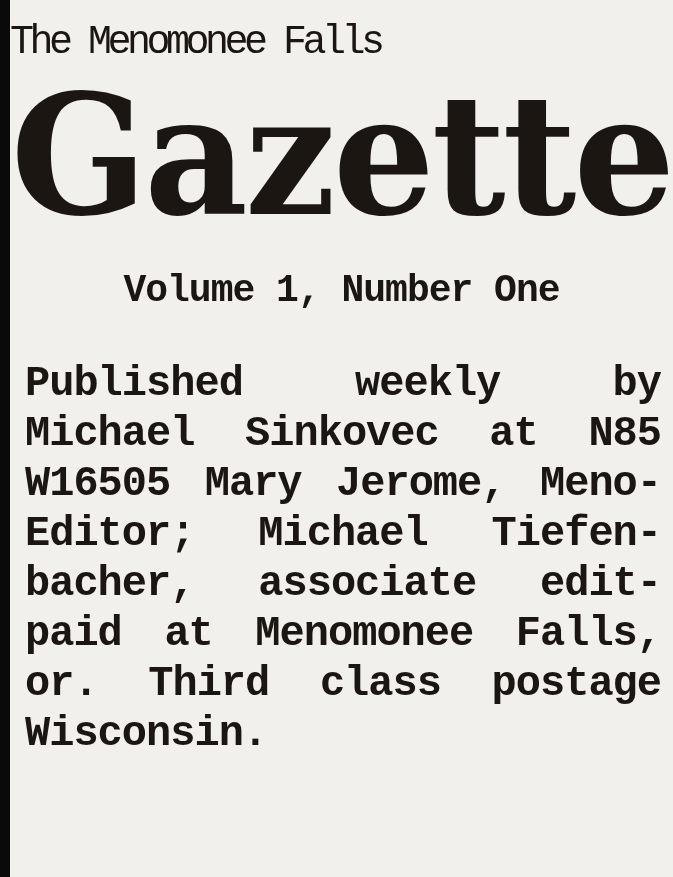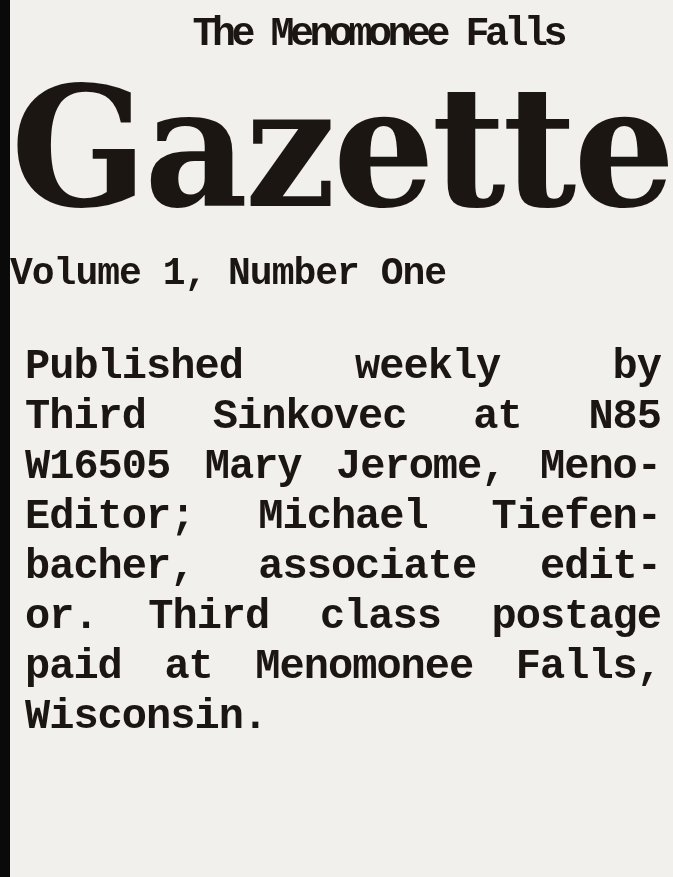--- a/index.html
+++ b/index.html
@@ -27,44 +27,44 @@
     background: #0a0a0a;
   }
   .content {
     position: absolute;
     left: 10px;
     top: 0;
     width: 663px;
     height: 877px;
   }
   .kicker {
-    margin-top: 12px;
+    margin-top: 20px;
     margin-right: 110px;
-    text-align: right;
+    text-align: left;
     font-size: 40px;
     line-height: 46px;
-    font-weight: bold;
+    font-weight: normal;
     letter-spacing: -4.5px;
     white-space: nowrap;
   }
   .gazette {
     margin-top: -14px;
     text-align: center;
     font-family: "DejaVu Serif", serif;
     font-weight: bold;
     font-size: 160px;
     line-height: 200px;
     letter-spacing: -3px;
     white-space: nowrap;
     transform: scaleY(1.04);
     transform-origin: center top;
   }
   .issue-line {
-    margin-top: 8px;
-    text-align: left;
+    margin-top: 17px;
+    text-align: center;
     font-size: 38px;
     line-height: 44px;
     font-weight: bold;
     letter-spacing: -1px;
     white-space: nowrap;
   }
   .colophon {
     margin-top: 46px;
     padding-left: 15px;
     padding-right: 12px;
@@ -93,23 +93,23 @@
   <div class="content">
 
     <div class="kicker">The Menomonee Falls</div>
 
     <div class="gazette">Gazette</div>
 
     <div class="issue-line">Volume 1, Number One</div>
 
     <div class="colophon">
       <div class="line">Published weekly by</div>
-      <div class="line">Third Sinkovec at N85</div>
+      <div class="line">Michael Sinkovec at N85</div>
       <div class="line">W16505 Mary Jerome, Meno-</div>
       <div class="line">Editor; Michael Tiefen-</div>
       <div class="line">bacher, associate edit-</div>
+      <div class="line">paid at Menomonee Falls,</div>
       <div class="line">or. Third class postage</div>
-      <div class="line">paid at Menomonee Falls,</div>
       <div class="line last">Wisconsin.</div>
     </div>
 
   </div>
 </div>
 
 </body></html>

